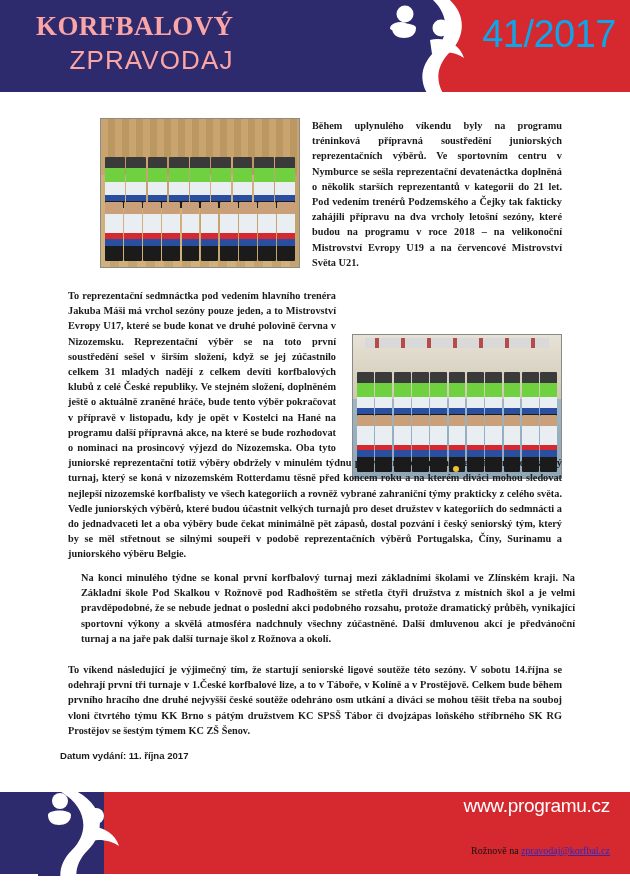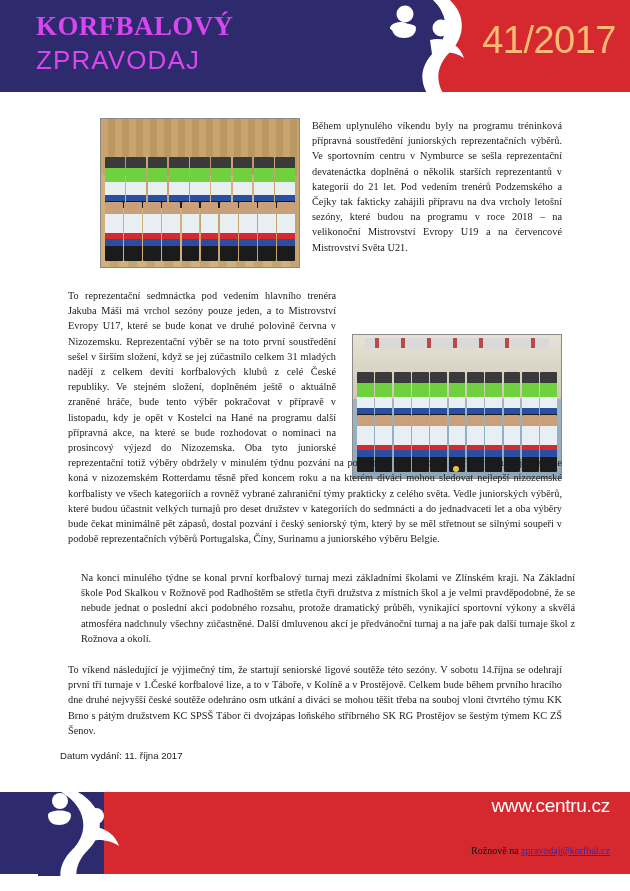--- a/index.html
+++ b/index.html
@@ -31,21 +31,22 @@
   
   .header-swoosh {
     position: absolute;
     left: 398px; top: -10px;
     width: 90px; height: 112px;
     pointer-events: none;
   }
   .header-title-block {
     position: absolute;
     left: 36px; top: 9px;
-    color: #d946ef;
+    color: #fca5a5;
+    text-align: right;
   }
   .title-line1 {
     font-family: "Liberation Serif", serif;
     font-weight: bold;
     font-size: 27px;
     letter-spacing: 0.4px;
     line-height: 34px;
     margin: 0;
     white-space: nowrap;
   }
@@ -53,40 +54,41 @@
     font-family: Liberation Sans, sans-serif;
     font-weight: 400;
     font-size: 26px;
     letter-spacing: 1.1px;
     line-height: 34px;
     margin: 0;
     white-space: nowrap;
   }
   .issue-number {
     position: absolute;
-    right: 14px; top: 16px;
+    right: 14px; top: 10px;
     font-family: "Liberation Sans", sans-serif;
     font-size: 38px;
-    color: #fdba74;
+    color: #0ea5e9;
     line-height: 48px;
     letter-spacing: -0.5px;
     white-space: nowrap;
   }
   .logo-figure {
     position: absolute;
     left: 372px; top: 2px;
     width: 120px; height: 90px;
   }
 
   
   .content {
     position: absolute;
     left: 0; top: 92px;
     width: 630px; height: 700px;
     background: #ffffff;
+    font-weight: bold;
   }
 
   .para {
     font-family: "Liberation Serif", serif;
     font-size: 10.3px;
     line-height: 15.2px;
     color: #1b1b1b;
     text-align: justify;
     margin: 0;
   }
@@ -335,16 +337,16 @@
 
   <svg class="footer-logo" viewBox="0 0 120 86" aria-hidden="true">
     <path d="M8,-6 C50,4 60,38 38,60 C20,78 24,98 42,115 L-10,115 L-10,-6 Z" fill="#2e2a6e"></path>
     <path d="M20,-6 C64,6 72,38 50,60 C32,78 36,98 54,115 L38,115 C20,98 16,78 34,60 C56,38 46,6 4,-6 Z" fill="#ffffff"></path>
     <circle cx="22" cy="11" r="8" fill="#ffffff"></circle>
     <path d="M10,25 C10,19 33,19 33,25 C33,32 27,35 21,35 C15,35 10,32 10,25 Z" fill="#ffffff"></path>
     <circle cx="58" cy="26" r="8" fill="#ffffff"></circle>
     <path d="M47,38 C61,34 77,42 81,56 C73,50 59,48 49,52 Z" fill="#ffffff"></path>
   </svg>
 
-  <div class="footer-url">www.centru.cz</div>
+  <div class="footer-url">www.programu.cz</div>
 
   <div class="footer-q2"><span>Rožnově na </span><span class="mail-link">zpravodaj@korfbal.cz</span></div>
 </div>
 
 </body></html>

